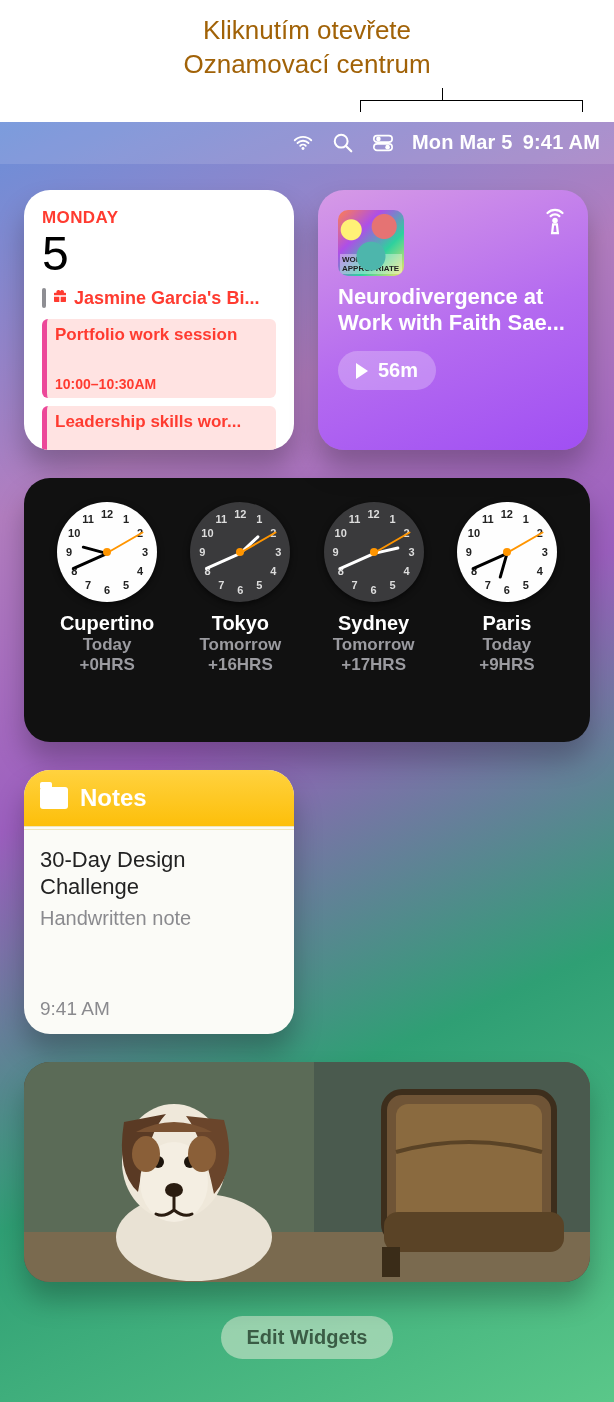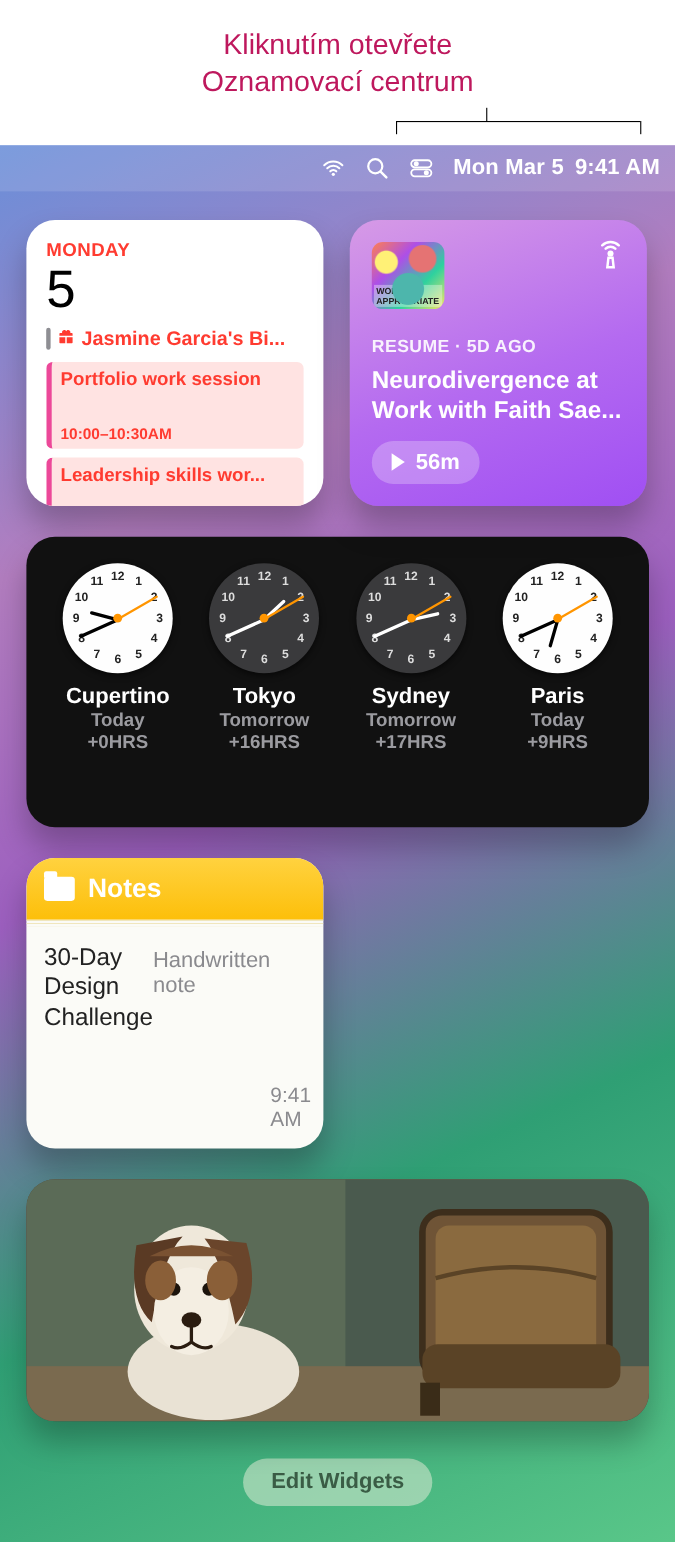--- a/index.html
+++ b/index.html
@@ -7,22 +7,22 @@
     font-family: -apple-system, BlinkMacSystemFont, "Helvetica Neue", Arial, sans-serif;
     width: 614px;
     height: 1402px;
     background: #fff;
     overflow: hidden;
   }
   
   .annotation {
     text-align: center;
     font-size: 26px;
-    color: #be185d;
-    padding: 24px 0 4px;
+    color: #a16207;
+    padding: 14px 0 4px;
     line-height: 1.3;
   }
   .callout {
     position: relative;
     height: 34px;
     margin-top: 2px;
   }
   .callout .line-v { position:absolute; left: 442px; top:0; width:1px; height:12px; background:#000; }
   .callout .line-h { position:absolute; left: 360px; top:12px; height:1px; width:222px; background:#000; }
   .callout .tick-l{ position:absolute; left:360px; top:12px; width:1px; height:12px; background:#000;}
@@ -135,21 +135,21 @@
   
   .notes { width:270px; height:264px; background:#fbfbf7; display:flex; flex-direction:column;}
   .notes .header{
     background: linear-gradient(#ffd23f,#fdbf0a);
     height:56px; display:flex; align-items:center; gap:12px; padding:0 16px; color:#fff;
     font-size:24px; font-weight:600;
   }
   .notes .folder-icon { width:28px; height:22px; background:#fff; border-radius:3px; position:relative;}
   .notes .folder-icon::before{content:"";position:absolute;top:-5px;left:0;width:12px;height:6px;background:#fff;border-radius:2px 2px 0 0;}
   .notes .lines { height:6px; background:repeating-linear-gradient(#f0e6bd 0 1px, transparent 1px 3px);}
-  .notes .body{ padding:14px 16px; flex:1; display:flex; }
+  .notes .body{ padding:14px 16px; flex:1; display:flex; flex-direction:column;}
   .notes .ntitle{ font-size:22px; font-weight:500; color:#222; line-height:1.25;}
   .notes .nsub{ color:#8a8a8e; font-size:20px; margin-top:6px;}
   .notes .ntime{ color:#8a8a8e; font-size:19px; margin-top:auto;}
   
   .photo { width:100%; height:220px; position:relative; background:#6b513f;}
   .photo svg { width:100%; height:100%; display:block;}
   
   .edit-row { display:flex; justify-content:center; padding-top:6px;}
   .edit-btn {
     background: rgba(180,220,190,0.75);
@@ -233,21 +233,20 @@
           <div class="art-label">WORK APPROPRIATE</div>
         </div>
         <span class="pod-icon">
           <svg width="30" height="30" viewBox="0 0 24 24">
               <g fill="none" stroke="#fff" stroke-width="1.8" stroke-linecap="round">
                 <circle cx="12" cy="10" r="2.2" fill="#fff" stroke="none"></circle>
                 <path d="M8.5 6.5a5 5 0 0 1 7 0M6 4a8.5 8.5 0 0 1 12 0M10.5 13h3l.8 7h-4.6z"></path>
               </g>
             </svg>
         </span>
-        <div class="meta">RESUME · 5D AGO</div>
         <div class="ptitle">Neurodivergence at Work with Faith Sae...</div>
         <div class="play-pill">
           <span class="tri"></span>
           <span>56m</span>
         </div>
       </div>
     </div>
 
     <div class="widget clocks" id="clocks">
         <div class="clock-item">

